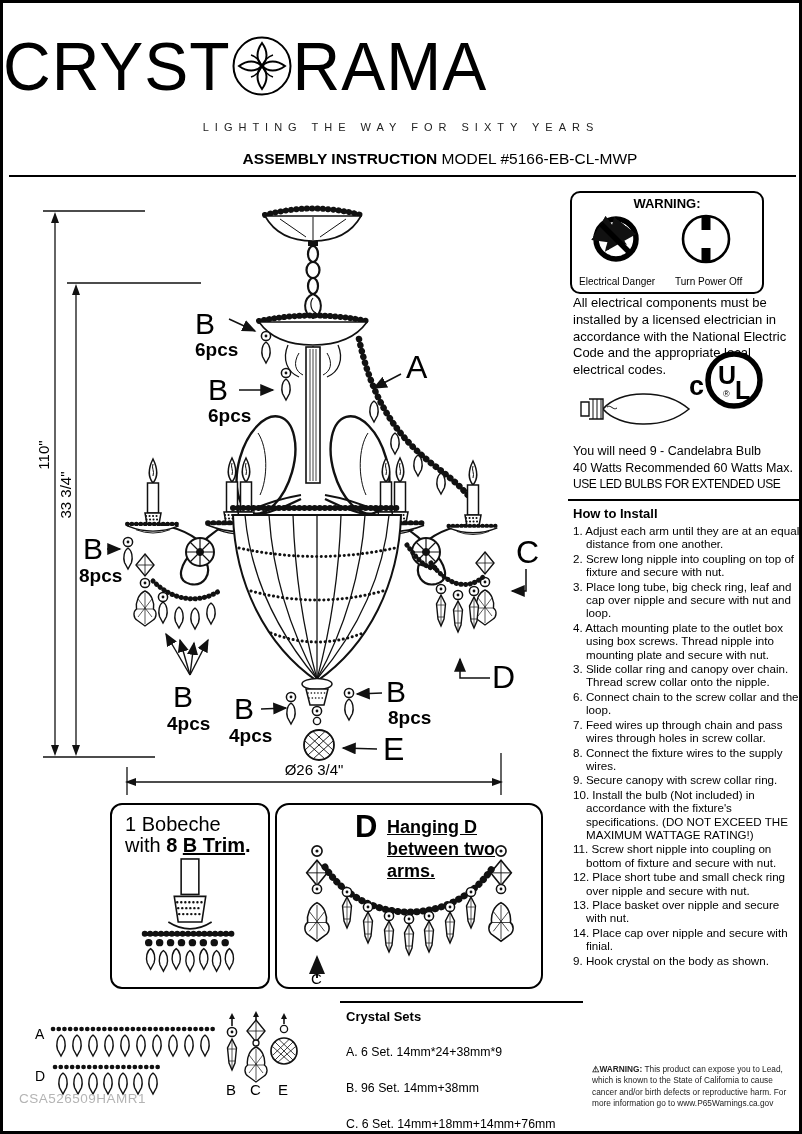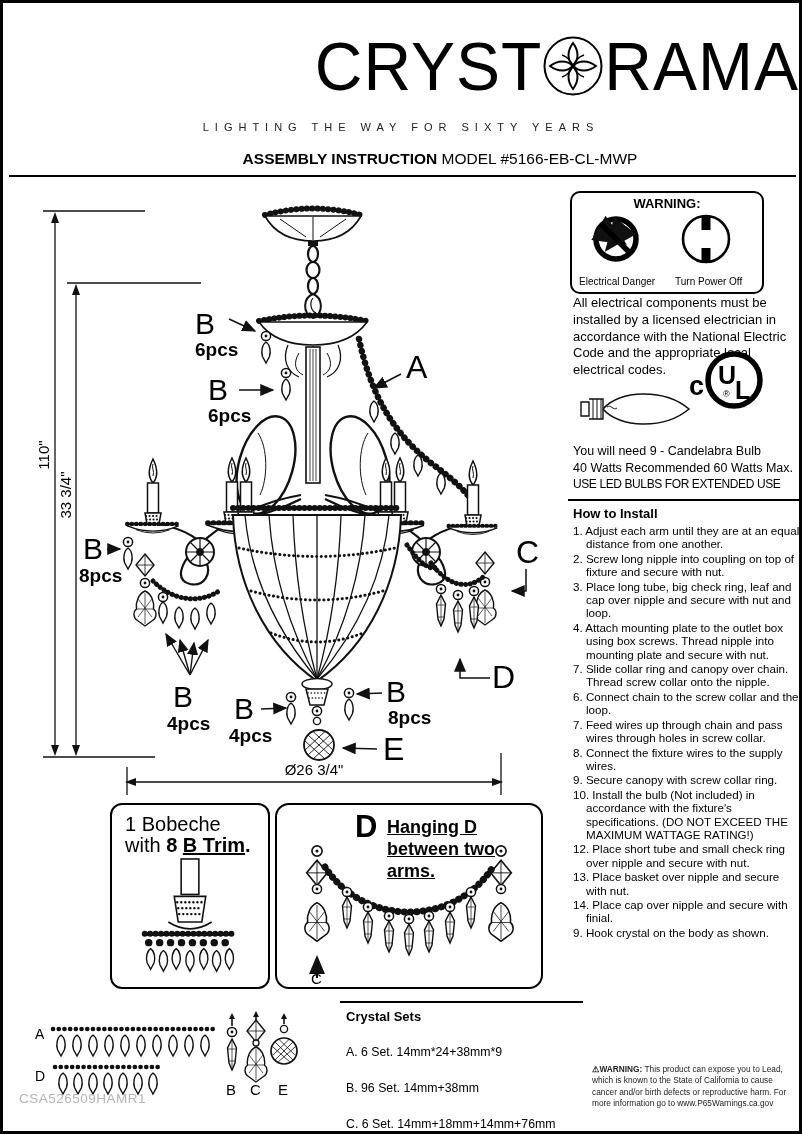--- a/index.html
+++ b/index.html
@@ -1,21 +1,21 @@
 <!DOCTYPE html>
 <html><head>
 <meta charset="utf-8">
 <style>
   html,body{margin:0;padding:0;background:#888;}
   .page{position:relative;width:802px;height:1134px;background:#fff;margin:0 auto;
         border:3px solid #000;box-sizing:border-box;overflow:hidden;
         font-family:"Liberation Sans",sans-serif;color:#000;}
   .abs{position:absolute;}
   
-  .logo-row{left:0;top:30px;width:100%;display:flex;align-items:center;justify-content:flex-end;}
+  .logo-row{left:0;top:30px;width:100%;display:flex;align-items:center;justify-content:flex-start;}
   .logo-word{font-size:66px;font-weight:400;letter-spacing:1px;line-height:1;transform:scaleY(1.04);}
   .tagline{left:0;top:118px;width:100%;text-align:center;font-size:11px;letter-spacing:6px;color:#222;}
   .doc-title{left:0;top:147px;width:100%;text-align:center;font-size:15.5px;padding-left:39px;}
   .doc-title b{font-weight:bold;}
   .hr{background:#000;}
   
   .warnbox{left:567px;top:188px;width:190px;height:99px;border:2px solid #000;border-radius:10px;}
   .warnbox .wtitle{position:absolute;left:0;top:3px;width:100%;text-align:center;font-weight:bold;font-size:13px;}
   .warnbox .cap{position:absolute;bottom:5px;font-size:10px;}
   .note{left:570px;top:292px;width:228px;font-size:13px;line-height:16.8px;}
@@ -336,26 +336,27 @@
 
   <div class="abs hr" style="left:565px;top:496px;width:231px;height:2px;"></div>
 
   <div class="abs install">
     <h3>How to Install</h3>
     <div id="steps">
         <div class="step">1. Adjust each arm until they are at an equal distance from one another.</div>
         <div class="step">2. Screw long nipple into coupling on top of fixture and secure with nut.</div>
         <div class="step">3. Place long tube, big check ring, leaf and cap over nipple and secure with nut and loop.</div>
         <div class="step">4. Attach mounting plate to the outlet box using box screws. Thread nipple into mounting plate and secure with nut.</div>
-        <div class="step">7. Slide collar ring and canopy over chain. Thread screw collar onto the nipple.</div>
+        <div class="step">3. Slide collar ring and canopy over chain. Thread screw collar onto the nipple.</div>
         <div class="step">6. Connect chain to the screw collar and the loop.</div>
         <div class="step">7. Feed wires up through chain and pass wires through holes in screw collar.</div>
         <div class="step">8. Connect the fixture wires to the supply wires.</div>
         <div class="step">9. Secure canopy with screw collar ring.</div>
         <div class="step">10. Install the bulb (Not included) in accordance with the fixture's specifications. (DO NOT EXCEED THE MAXIMUM WATTAGE RATING!)</div>
+        <div class="step">11. Screw short nipple into coupling on bottom of fixture and secure with nut.</div>
         <div class="step">12. Place short tube and small check ring over nipple and secure with nut.</div>
         <div class="step">13. Place basket over nipple and secure with nut.</div>
         <div class="step">14. Place cap over nipple and secure with finial.</div>
         <div class="step">9. Hook crystal on the body as shown.</div>
       </div>
   </div>
 
   <div class="abs bob-box">
     <div class="t">
       <span>1 Bobeche</span><br>

